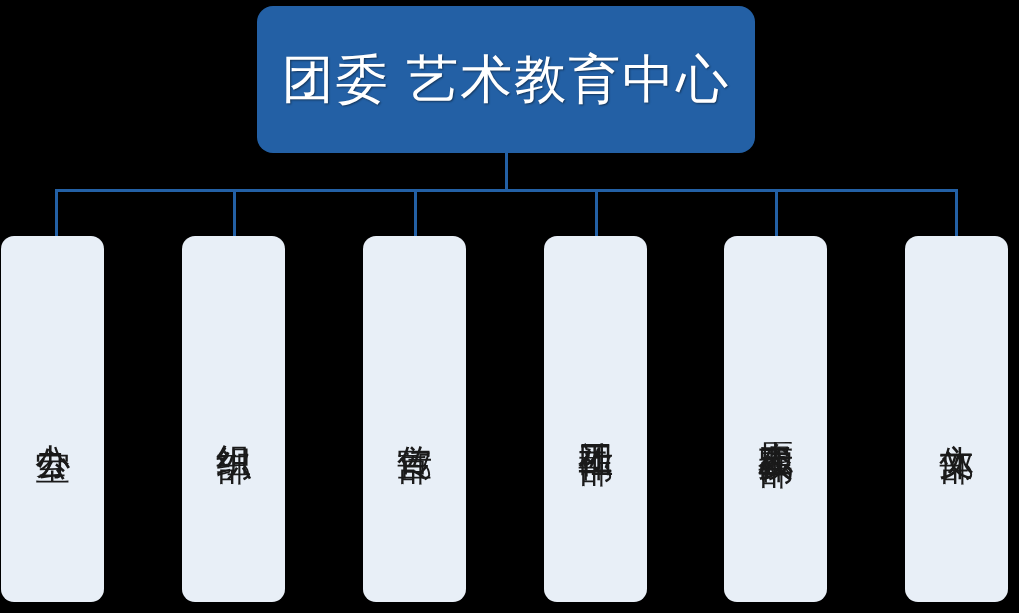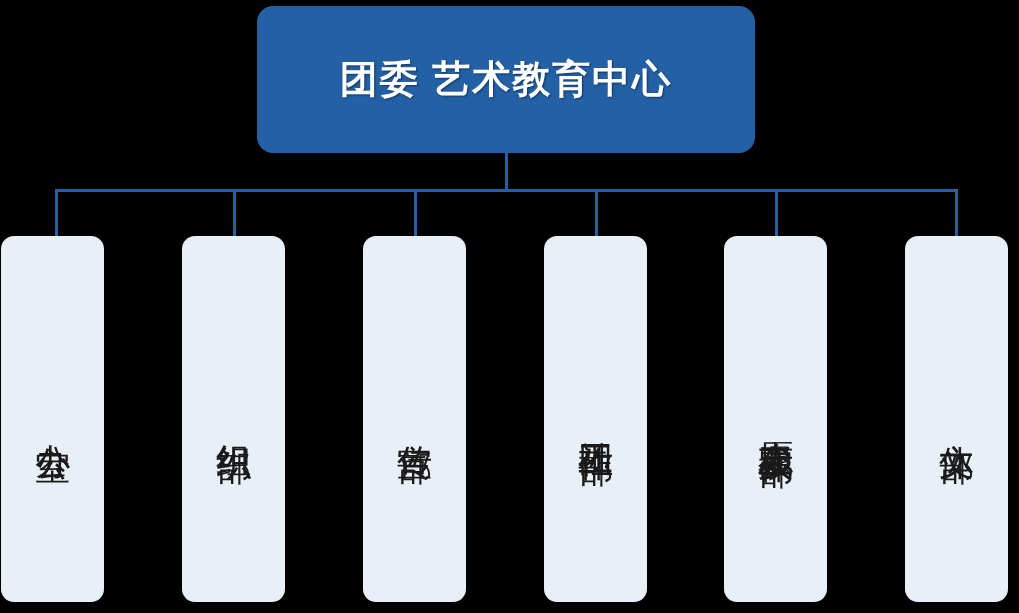--- a/index.html
+++ b/index.html
@@ -51,22 +51,22 @@
     width: 498px;
     height: 147px;
     background: #2360A5;
     border-radius: 16px;
     display: flex;
     align-items: center;
     justify-content: center;
   }
   #root-node .root-label {
     color: #FFFFFF;
-    font-size: 38px;
-    font-weight: bold;
+    font-size: 52px;
+    font-weight: normal;
     letter-spacing: 2px;
     text-shadow: 1px 1px 2px rgba(0,0,0,0.45);
     white-space: nowrap;
   }
 
   
   .child-node {
     position: absolute;
     top: 236px;
     width: 103px;

